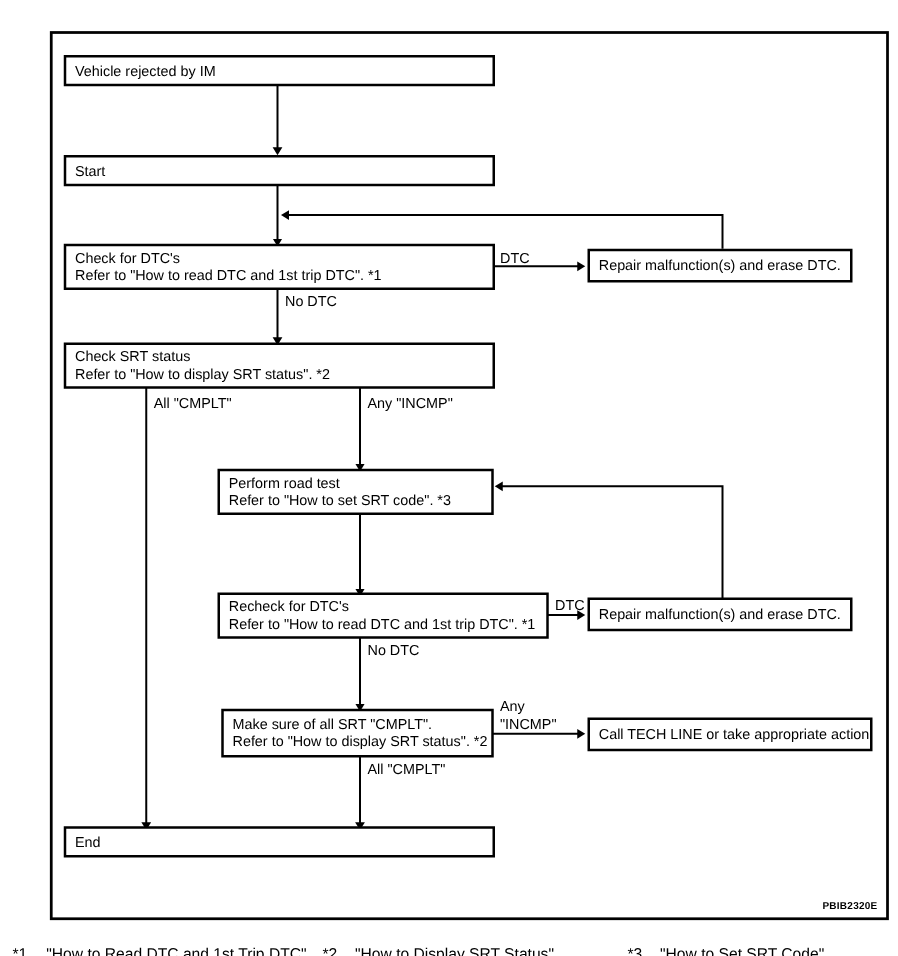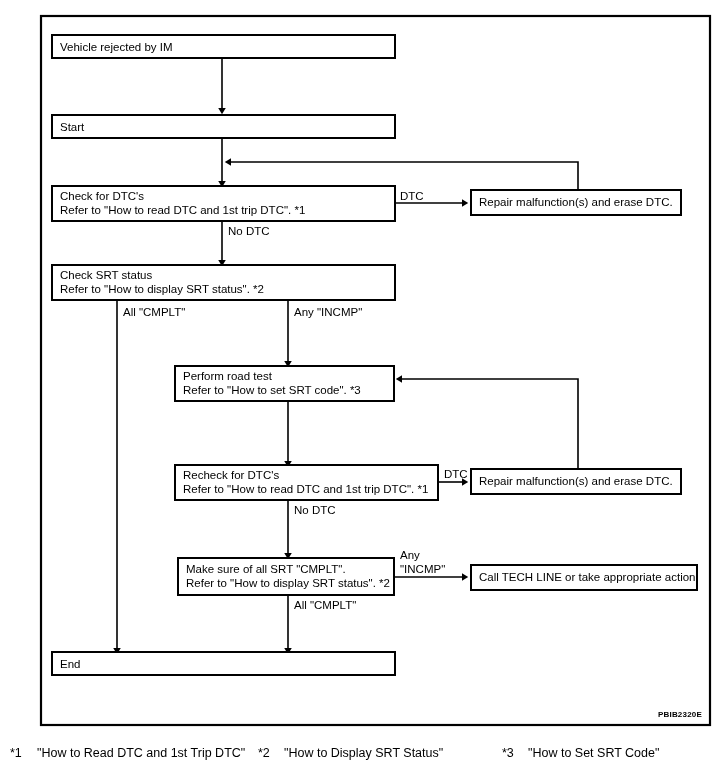--- a/index.html
+++ b/index.html
@@ -11,21 +11,21 @@
     width: 718px;
     height: 765px;
     font-family: "Liberation Sans", sans-serif;
     color: #000000;
     position: relative;
     overflow: hidden;
   }
   #diagram-root {
     position: absolute;
     left: 0;
-    top: 7px;
+    top: 17px;
     width: 718px;
     height: 583px;
   }
   svg {
     display: block;
   }
   .box-rect {
     fill: #ffffff;
     stroke: #000000;
     stroke-width: 2;

